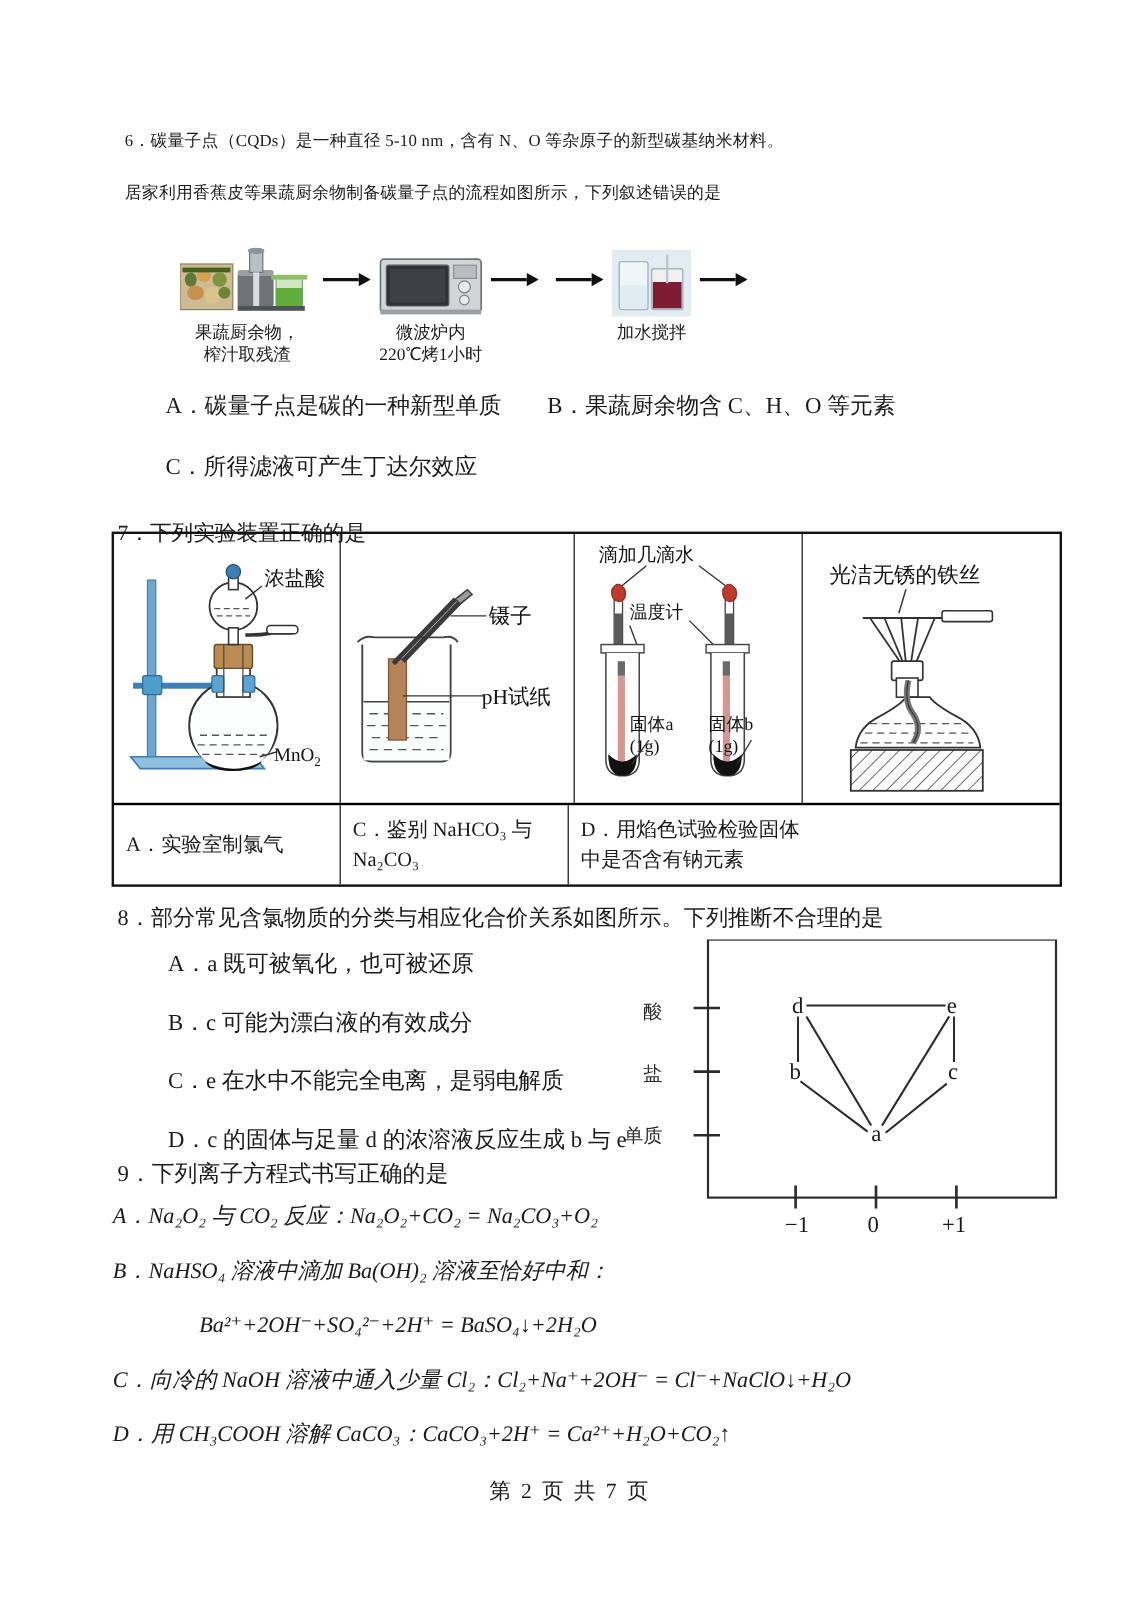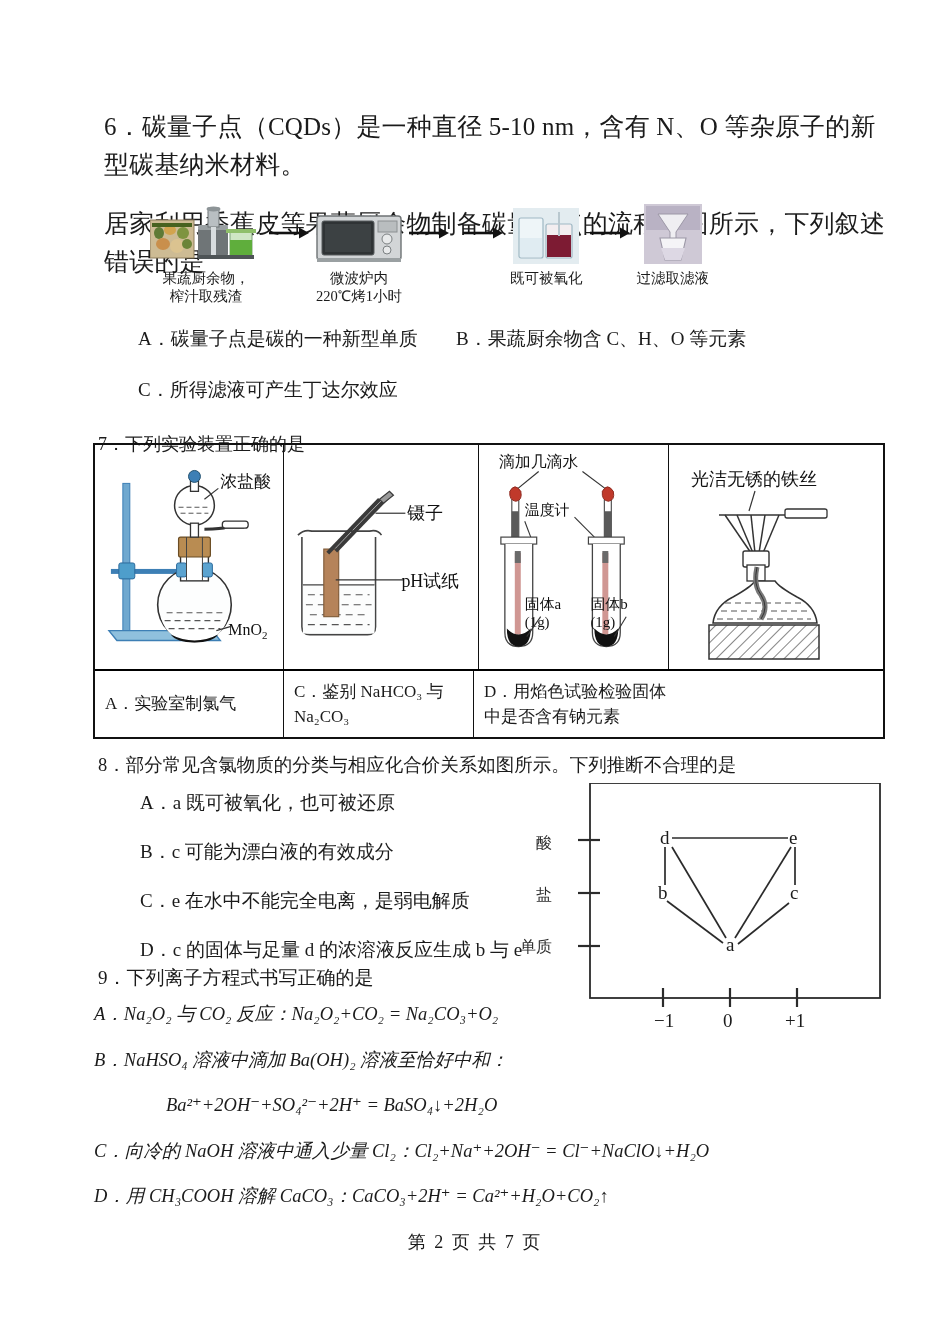--- a/index.html
+++ b/index.html
@@ -7,21 +7,21 @@
     width:950px;height:1342px;
     background:#ffffff;
     font-family:"Liberation Serif","DejaVu Serif",serif;
     color:#1b1b1b;
     position:relative;
     overflow:hidden;
   }
   .page{position:absolute;left:0;top:0;width:950px;height:1342px;}
 
   
-  .qline{font-size:25px;line-height:1.5;letter-spacing:.2px;}
+  .qline{font-size:14px;line-height:1.5;letter-spacing:.2px;}
   .opt{font-size:19px;line-height:1.5;}
 
   
   #q6{position:absolute;left:104px;top:108px;width:790px;}
   #q6 .l1{margin:0 0 22px 0;}
   #q6 .l2{margin:0;}
 
   
   #flow{position:absolute;left:150px;top:202px;width:660px;height:110px;
         display:flex;align-items:flex-start;}
@@ -162,42 +162,30 @@
       <div class="fpic">
         <svg class="thumb" width="66" height="56" viewBox="0 0 66 56">
           <rect x="0" y="0" width="66" height="56" fill="#e3ecf0"></rect>
           <rect x="6" y="10" width="24" height="40" rx="2" fill="#eef5f8" stroke="#9fb8c4" stroke-width="1.2"></rect>
           <rect x="7" y="30" width="22" height="19" fill="#dceaf0" opacity=".8"></rect>
           <rect x="33" y="16" width="26" height="34" rx="2" fill="#f3eef0" stroke="#9fb8c4" stroke-width="1.2"></rect>
           <rect x="34" y="27" width="24" height="22" fill="#7d1b33"></rect>
           <line x1="46" y1="4" x2="46" y2="28" stroke="#b9c8cf" stroke-width="2"></line>
         </svg>
       </div>
-      <div class="fcap">既可被氧化</div>
+      <div class="fcap">加水搅拌</div>
     </div>
 
     <div class="farrow">
       <svg width="40" height="14" viewBox="0 0 40 14">
           <line x1="0" y1="7" x2="30" y2="7" stroke="#111" stroke-width="2.6"></line>
           <polygon points="30,1.5 40,7 30,12.5" fill="#111"></polygon>
         </svg>
     </div>
 
-    <div class="fstep">
-      <div class="fpic">
-        <svg class="thumb" width="58" height="60" viewBox="0 0 58 60">
-          <rect x="0" y="0" width="58" height="60" fill="#cfc9d6"></rect>
-          <rect x="2" y="2" width="54" height="24" fill="#b9b2c4"></rect>
-          <path d="M14 10 L44 10 L32 28 L32 40 L26 40 L26 28 Z" fill="#efeef2" stroke="#9c97a6" stroke-width="1"></path>
-          <path d="M16 34 L42 34 L37 56 L21 56 Z" fill="#f5f4f7" stroke="#9c97a6" stroke-width="1.1"></path>
-          <path d="M17 44 L41 44 L37 56 L21 56 Z" fill="#ddd8e4"></path>
-        </svg>
-      </div>
-      <div class="fcap">过滤取滤液</div>
-    </div>
   </div>
 
   <div id="q6opts">
     <div class="row">
       <div class="opt cA">A．碳量子点是碳的一种新型单质</div>
       <div class="opt cB">B．果蔬厨余物含 C、H、O 等元素</div>
     </div>
     <div class="row">
       <div class="opt cA">C．所得滤液可产生丁达尔效应</div>
     </div>

